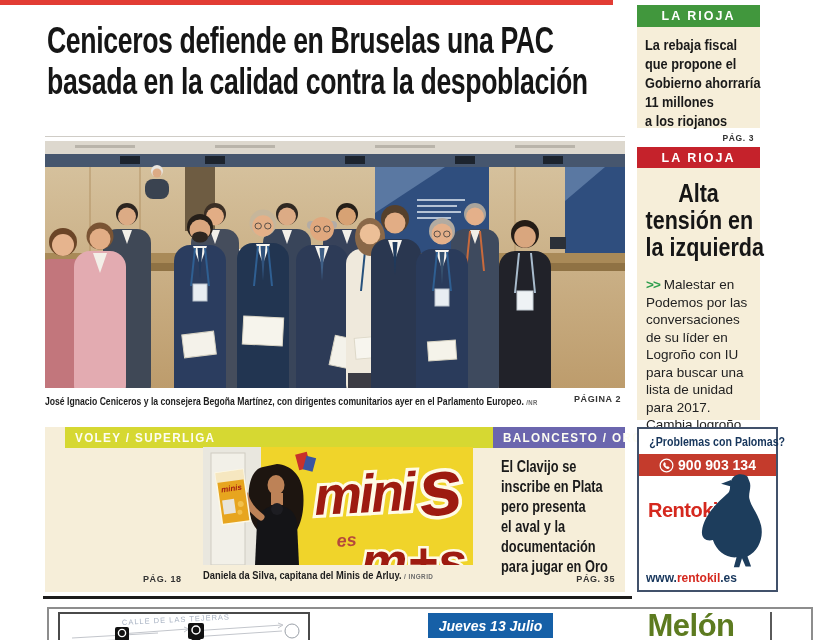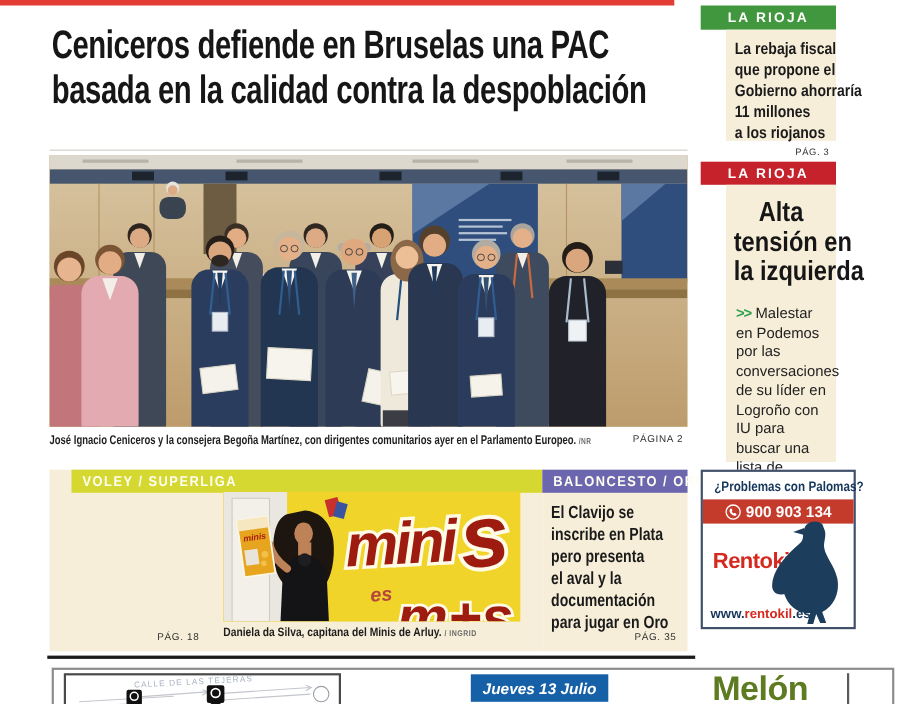--- a/index.html
+++ b/index.html
@@ -15,31 +15,31 @@
       letter-spacing:-0.5px;color:#161616;transform:scaleX(.74);transform-origin:0 50%;}
   .subhead{left:47px;top:112px;font-size:14.5px;font-weight:bold;color:#222;}
   .subhead .inner{transform:scaleX(.72);}
   .arrows{color:#2f9e4d;font-weight:bold;margin-right:4px;letter-spacing:-1px;}
   .rule{left:45px;top:136px;width:580px;height:1px;background:#cfccc6;}
   
   .photo-main{left:45px;top:141px;width:580px;height:247px;overflow:hidden;background:#c4a878;}
   .caption-row{left:45px;top:391px;width:580px;height:16px;}
   .caption{font-size:11.5px;font-weight:bold;color:#1d1d1d;transform:scaleX(.75);}
   .credit{font-size:8px;color:#6b6b6b;font-weight:bold;letter-spacing:.5px;}
-  .pageref{font-size:9px;font-weight:normal;color:#333;letter-spacing:.6px;}
+  .pageref{font-size:9px;font-weight:bold;color:#333;letter-spacing:.6px;}
   .cap-pref{position:absolute;right:4px;top:3px;}
   
   .rbox{width:123px;}
   .rbox1{left:637px;top:5px;}
   .rbox2{left:637px;top:147px;}
   .sec-head{height:22px;display:flex;align-items:center;justify-content:center;
             color:#fff;font-weight:bold;font-size:12.5px;letter-spacing:2px;}
   .sec-green{background:#41973d;}
   .sec-red{background:#c5222b;height:21px;}
-  .cream{background:#f6eed9;margin-left:23px;}
+  .cream{background:#f6eed9;}
   .rbox1 .body{padding:8px 6px 6px 8px;height:87px;}
   .rline{display:block;white-space:nowrap;font-weight:bold;font-size:15px;line-height:19px;
          color:#1a1a1a;transform:scaleX(.85);transform-origin:0 50%;}
   .rbox1 .pageref{display:block;text-align:right;margin-top:3px;font-size:8.5px;}
   .rbox2 .body{height:240px;padding-top:12px;}
   .r2hl{display:block;text-align:center;font-weight:bold;font-size:25px;line-height:27px;
         color:#161616;transform:scaleX(.86);transform-origin:50% 50%;white-space:nowrap;}
   .r2par{margin:15px 7px 0 9px;font-size:13.5px;line-height:17.5px;color:#222;}
   .r2par .pageref{font-size:8px;color:#444;}
   
@@ -56,21 +56,21 @@
   .v-photo{position:absolute;left:158px;top:20px;width:270px;height:118px;overflow:hidden;background:#f0d42a;}
   .v-cap{position:absolute;left:158px;top:142px;white-space:nowrap;font-size:11px;font-weight:bold;
          color:#1d1d1d;transform:scaleX(.85);transform-origin:0 50%;}
   .v-cap .credit{font-size:7.5px;}
   .balon{left:493px;top:427px;width:132px;height:165px;background:#f6eed9;}
   .b-text{position:absolute;left:8px;top:30px;}
   .bline{display:block;white-space:nowrap;font-weight:bold;font-size:16px;line-height:20px;
          color:#1a1a1a;transform:scaleX(.8);transform-origin:0 50%;}
   .b-pref{position:absolute;right:10px;top:147px;}
   
-  .ad{left:637px;top:427px;width:141px;height:145px;background:#fff;border:2px solid #41516b;
+  .ad{left:637px;top:427px;width:141px;height:165px;background:#fff;border:2px solid #41516b;
       box-sizing:border-box;}
   .ad-q{margin-top:6px;text-align:center;color:#17365c;font-weight:bold;font-size:12.5px;
         white-space:nowrap;transform:scaleX(.85);transform-origin:50% 50%;}
   .ad-phone{margin-top:5px;height:22px;background:#c43b2c;color:#fff;font-weight:bold;font-size:14px;
             display:flex;align-items:center;justify-content:center;gap:4px;}
   .ad-brand{position:absolute;left:9px;top:70px;color:#d5281e;font-weight:bold;font-size:20px;
             letter-spacing:-0.5px;}
   .ad-bird{position:absolute;right:3px;top:42px;}
   .ad-web{position:absolute;left:7px;bottom:5px;font-size:12px;font-weight:bold;color:#17365c;}
   .ad-web .r{color:#d5281e;}

